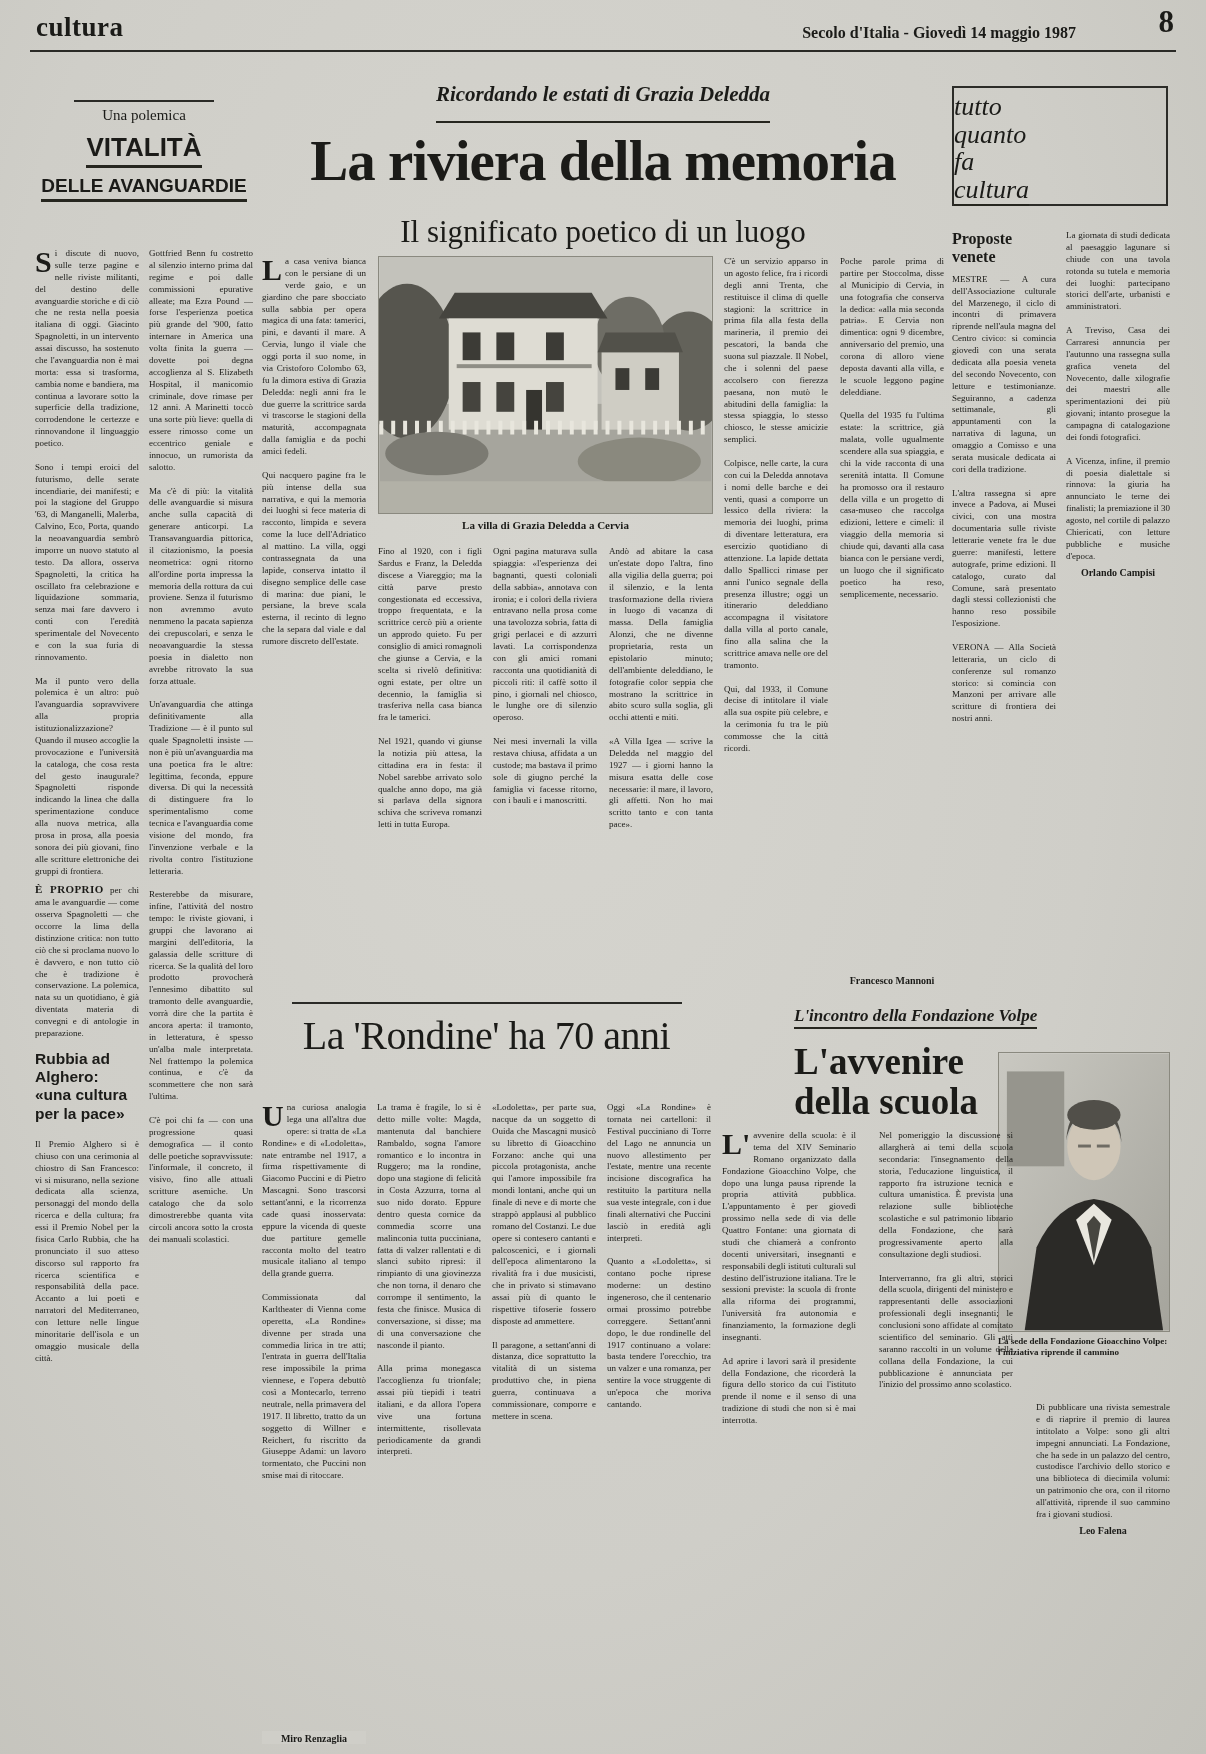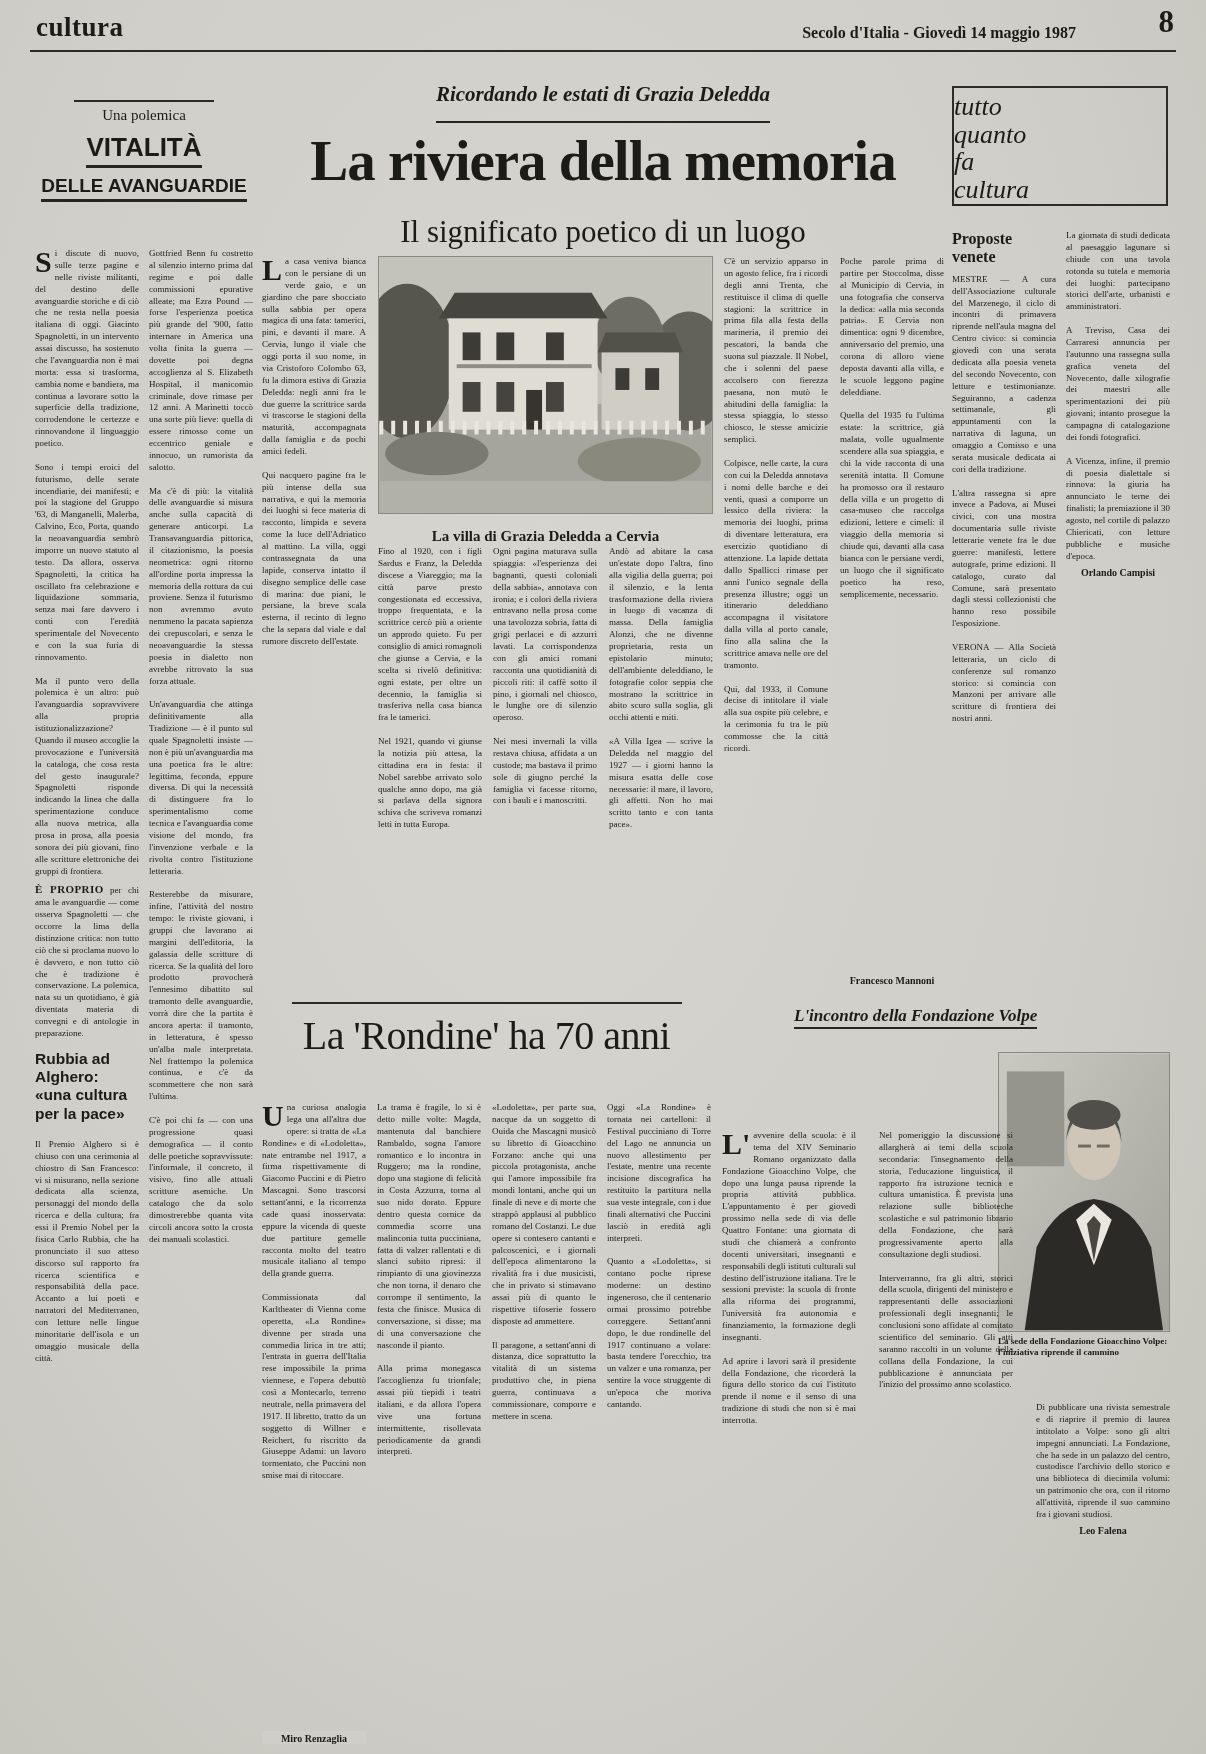--- a/index.html
+++ b/index.html
@@ -41,21 +41,21 @@
   .rcol{position:absolute;width:104px;overflow:hidden}
   #rc1{left:0;top:0;height:739px}
   #rc2{left:116px;top:290px;height:449px}
   #rc3{left:231px;top:290px;height:449px}
   #rc4{left:347px;top:290px;height:449px}
   #rc5{left:462px;top:0;height:739px}
   #rc6{left:578px;top:0;height:712px}
   .riv-byline{position:absolute;left:578px;top:715px;width:104px}
   .photo-fig{position:absolute;left:116px;top:0;width:335px;margin:0}
   .photo-fig svg{display:block;width:335px;height:258px;border:1px solid #8a897f}
-  .photo-cap{text-align:center;font-size:15px;font-weight:bold;margin-top:14px}
+  .photo-cap{text-align:center;font-size:11px;font-weight:bold;margin-top:5px}
   
   #sidebar{position:absolute;left:952px;top:78px;width:218px;height:920px}
   .cbox{border:2px solid #2c2c28;width:216px;height:120px;padding:5px 0;font-style:italic;font-size:26px;line-height:1.06;margin-top:8px}
   .cbox .ul{border-bottom:2px solid #26261f;display:inline-block;padding-bottom:1px}
   .sbcol{position:absolute;width:104px;top:152px;bottom:0;overflow:hidden}
   #sbc1{left:0}#sbc2{left:114px}
   .sb-head{font-weight:bold;font-size:16px;line-height:1.12;margin:0 0 8px;font-family:"Liberation Serif",serif}
   #sbc2 .coltext{max-height:700px;overflow:hidden}
   
   #rondine{position:absolute;left:262px;top:1002px;width:449px;height:742px}
@@ -221,20 +221,21 @@
 Il paragone, a settant'anni di distanza, dice soprattutto la vitalità di un sistema produttivo che, in piena guerra, continuava a commissionare, comporre e mettere in scena.</div>
       <div class="roncol coltext" id="qc4">Oggi «La Rondine» è tornata nei cartelloni: il Festival pucciniano di Torre del Lago ne annuncia un nuovo allestimento per l'estate, mentre una recente incisione discografica ha restituito la partitura nella sua veste integrale, con i due finali alternativi che Puccini lasciò in eredità agli interpreti.
 
 Quanto a «Lodoletta», si contano poche riprese moderne: un destino ingeneroso, che il centenario ormai prossimo potrebbe correggere. Settant'anni dopo, le due rondinelle del 1917 continuano a volare: basta tendere l'orecchio, tra un valzer e una romanza, per sentire la voce struggente di un'epoca che moriva cantando.</div>
       <div class="ron-byline">Miro Renzaglia</div>
     </div>
   </section>
 
   <section id="scuola">
     <div class="sc-kick"><span>L'incontro della Fondazione Volpe</span></div>
+    <h1>L'avvenire della scuola</h1>
 
     <figure class="portrait">
       <svg viewBox="0 0 172 280" xmlns="http://www.w3.org/2000/svg">
         <defs>
           <linearGradient id="pg" x1="0" y1="0" x2="1" y2="1">
             <stop offset="0" stop-color="#c9c8c1"></stop>
             <stop offset="1" stop-color="#a5a49c"></stop>
           </linearGradient>
         </defs>
         <rect width="172" height="280" fill="url(#pg)"></rect>

